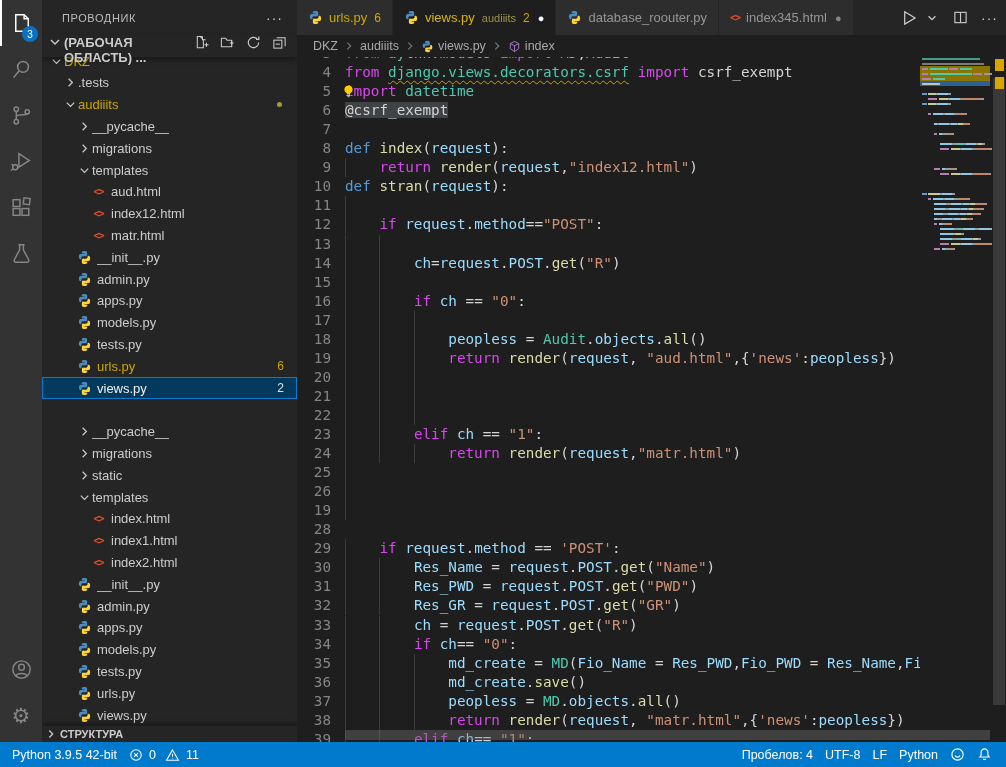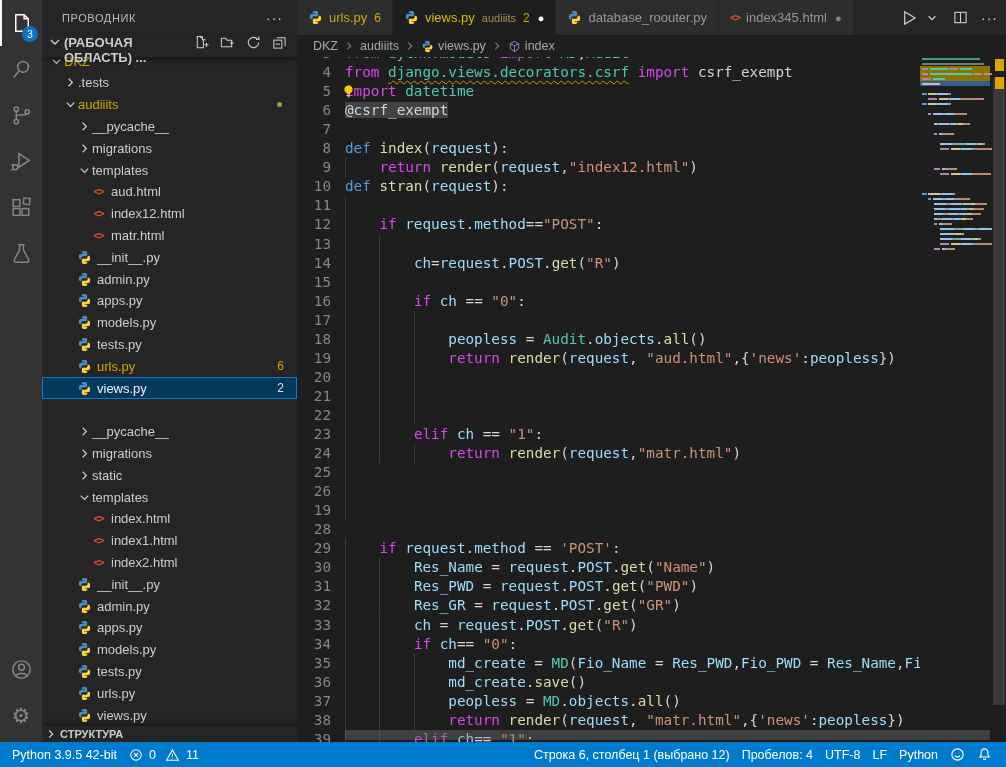--- a/index.html
+++ b/index.html
@@ -902,21 +902,20 @@
           </svg>
         <span>0</span>
         <svg width="15" height="14" viewBox="0 0 16 16" fill="none" stroke="#ffffff" stroke-width="1.2" style="margin-left:5px;">
             <path d="M8 2.2L14.8 14H1.2z"></path>
             <path d="M8 6.5v3.6M8 12v.6"></path>
           </svg>
         <span>11</span>
       </span>
     </div>
     <div class="sb-right">
-      <span class="sb-item">Строка 6, столбец 1 (выбрано 12)</span>
       <span class="sb-item">Пробелов: 4</span>
       <span class="sb-item">UTF-8</span>
       <span class="sb-item">LF</span>
       <span class="sb-item">Python</span>
       <span class="sb-item">
         <svg width="15" height="15" viewBox="0 0 16 16" fill="none" stroke="#ffffff" stroke-width="1.2">
             <circle cx="8" cy="8" r="6"></circle>
             <path d="M5.4 9a2.8 2.8 0 005.2 0"></path>
             <path d="M6 6.2h.1M10 6.2h.1" stroke-width="1.6"></path>
           </svg>

